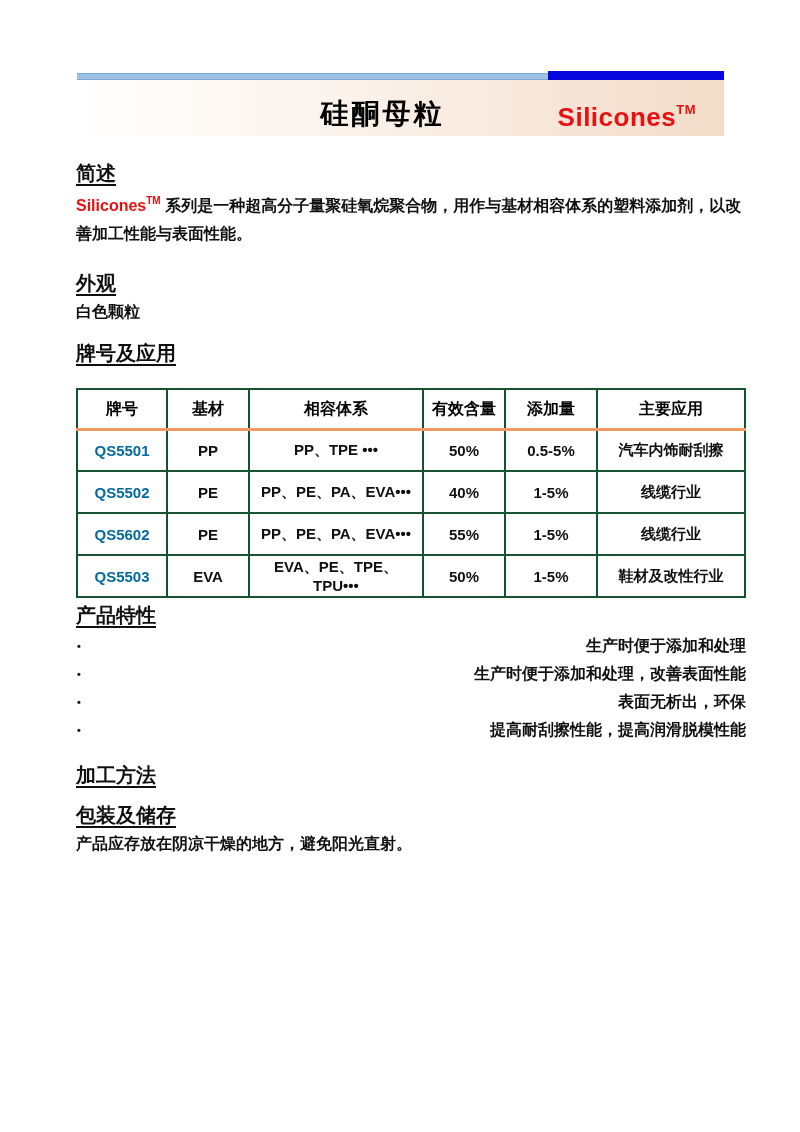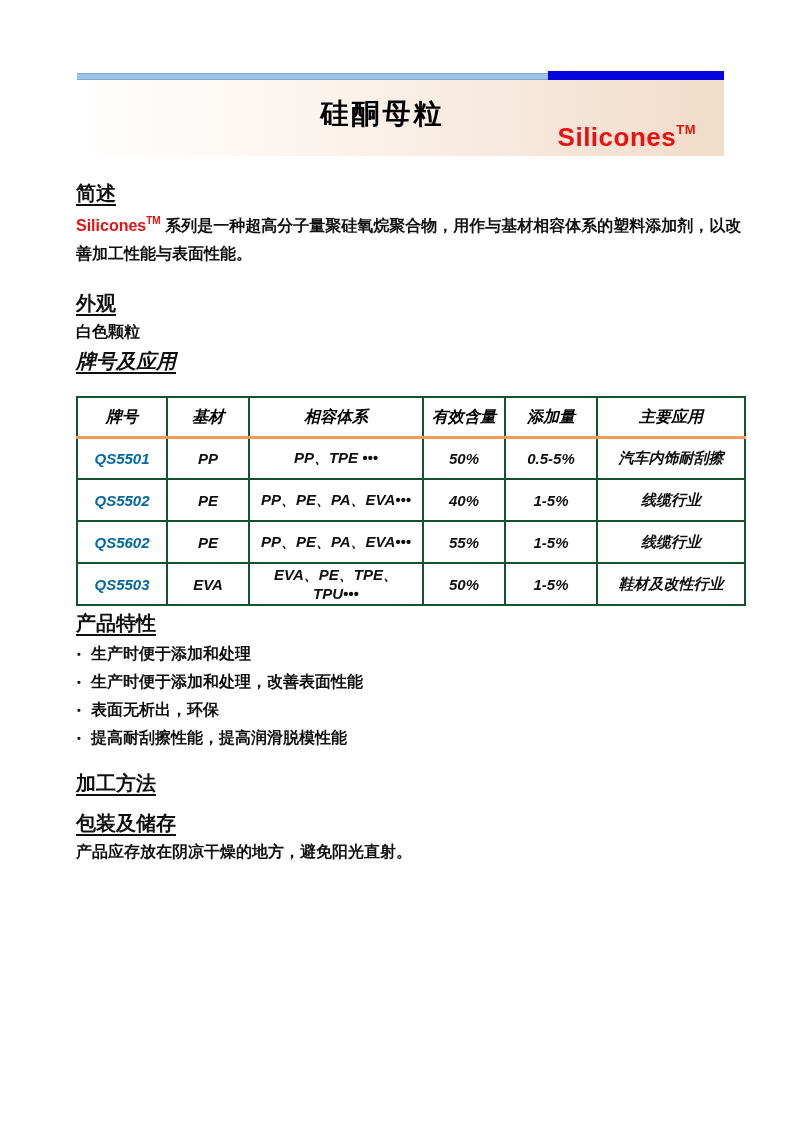--- a/index.html
+++ b/index.html
@@ -10,21 +10,21 @@
     font-weight:bold; color:#101010;
   }
   .page { position:relative; width:800px; height:1132px; overflow:hidden; background:#fff; }
 
   
   .header-wrap { padding-top:71px; margin:0 76px 0 77px; }
   .topbar { display:flex; height:9px; align-items:flex-end; }
   .topbar .seg-light { width:72.8%; height:7px; background:#9cc2e5; border-top:1px solid #7ea9d2; border-bottom:1px solid #7ea9d2; }
   .topbar .seg-dark  { flex:1; height:9px; background:#0707dd; }
   .banner {
-    position:relative; height:76px;
+    position:relative; height:56px;
     background:linear-gradient(to right,#ffffff 0%,#fbf3ec 40%,#f2dcc9 100%);
   }
   .doc-title {
     position:absolute; left:0; right:0; top:15px;
     transform:translateX(-18px);
     text-align:center; font-size:28px; letter-spacing:3px; color:#000;
   }
   .brand-logo { position:absolute; right:28px; bottom:3px; font-size:26px; color:#e81010; letter-spacing:0.5px; }
   .brand-logo sup { font-size:13px; position:relative; top:-2px; }
 
@@ -34,37 +34,37 @@
     display:inline-block; font-size:20px; color:#101010;
     text-decoration:underline; text-underline-offset:4px; text-decoration-thickness:1.5px;
     line-height:22px;
   }
   .body-text { font-size:16px; line-height:28px; margin-top:4px; color:#101010; }
   .red { color:#e81010; }
   .body-text sup { font-size:10px; position:relative; top:-1px; }
 
   .sec-overview  { margin-top:26px; }
   .sec-appearance{ margin-top:24px; }
-  .sec-grades    { margin-top:4px;font-style:italic; }
+  .sec-grades    { margin-top:16px; }
   .sec-features  { margin-top:6px; }
   .sec-processing{ margin-top:20px; }
   .sec-packaging { margin-top:18px; }
 
   
   table.grades { width:668px; border-collapse:collapse; table-layout:fixed; margin-top:24px; }
   table.grades th, table.grades td {
     border:2px solid #14532d; text-align:center; vertical-align:middle;
     font-weight:bold; padding:0 2px;
   }
   table.grades th { height:40px; font-size:16px; border-bottom:3px solid #ef9a60; color:#000; }
   table.grades td { height:42px; font-size:15px; color:#101010; }
   table.grades td.grade-cell { color:#0369a1; }
 
   
-  ul.features { list-style:none; margin-top:6px; }
+  ul.features { list-style:none; margin-top:6px;text-align:right; }
   ul.features li { position:relative; padding-left:15px; font-size:16px; line-height:28px; }
   ul.features li::before {
     content:"•"; position:absolute; left:1px; top:0; font-size:11px; line-height:28px; color:#101010;
   }
 
   .pack-line { font-size:16px; line-height:28px; margin-top:4px; }
   .pack-line + .pack-line { margin-top:0; }
 </style>
 </head>
 <body>

